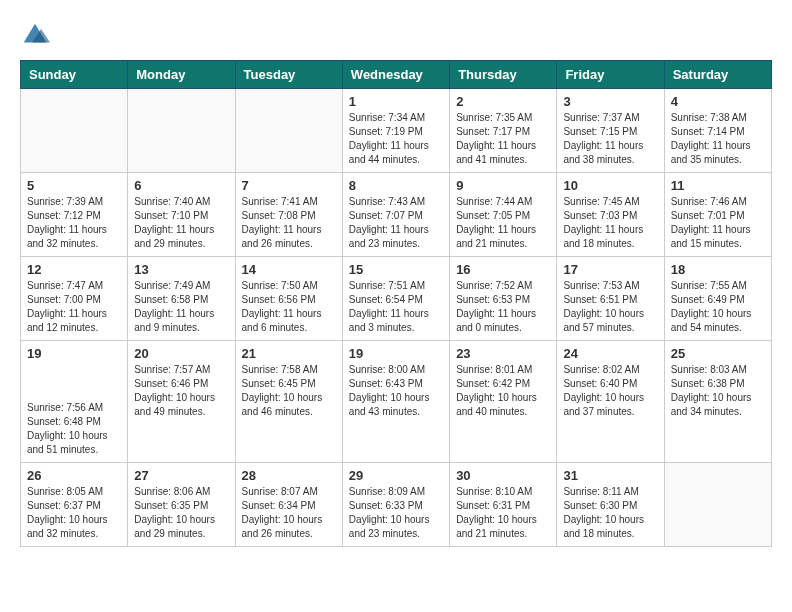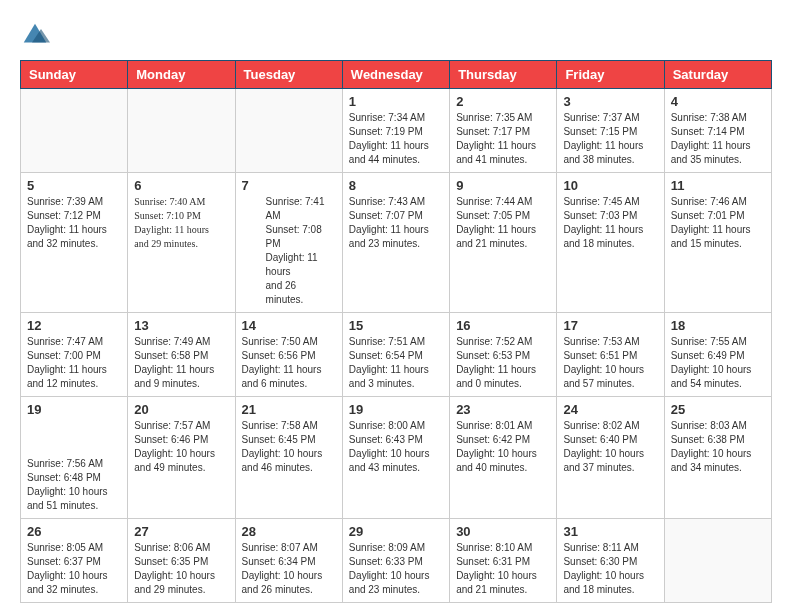--- a/index.html
+++ b/index.html
@@ -51,21 +51,21 @@
     .location {
       font-size: 15px;
       color: #444;
     }
     .calendar {
       width: 100%;
       border-collapse: collapse;
       border: 1px solid #ccc;
     }
     .calendar th {
-      background-color: #ef4444;
+      background-color: #0f766e;
       color: #fff;
       text-align: left;
       padding: 6px 8px;
       font-size: 13px;
       border: 1px solid #1a5276;
     }
     .calendar td {
       vertical-align: top;
       border: 1px solid #ccc;
       padding: 5px 6px;
@@ -158,28 +158,28 @@
       <tr>
         <td>
           <div class="day-number">5</div>
           <div class="day-info" style="white-space: pre-line;">Sunrise: 7:39 AM
 Sunset: 7:12 PM
 Daylight: 11 hours
 and 32 minutes.</div>
         </td>
         <td>
           <div class="day-number">6</div>
-          <div class="day-info" style="white-space: pre-line; font-family: Liberation Serif, serif;">Sunrise: 7:40 AM
+          <div class="day-info" style="white-space: pre-line;">Sunrise: 7:40 AM
 Sunset: 7:10 PM
 Daylight: 11 hours
 and 29 minutes.</div>
         </td>
         <td>
           <div class="day-number">7</div>
-          <div class="day-info" style="white-space: pre-line; margin-left: 24px;">Sunrise: 7:41 AM
+          <div class="day-info" style="white-space: pre-line;">Sunrise: 7:41 AM
 Sunset: 7:08 PM
 Daylight: 11 hours
 and 26 minutes.</div>
         </td>
         <td>
           <div class="day-number">8</div>
           <div class="day-info" style="white-space: pre-line;">Sunrise: 7:43 AM
 Sunset: 7:07 PM
 Daylight: 11 hours
 and 23 minutes.</div>

